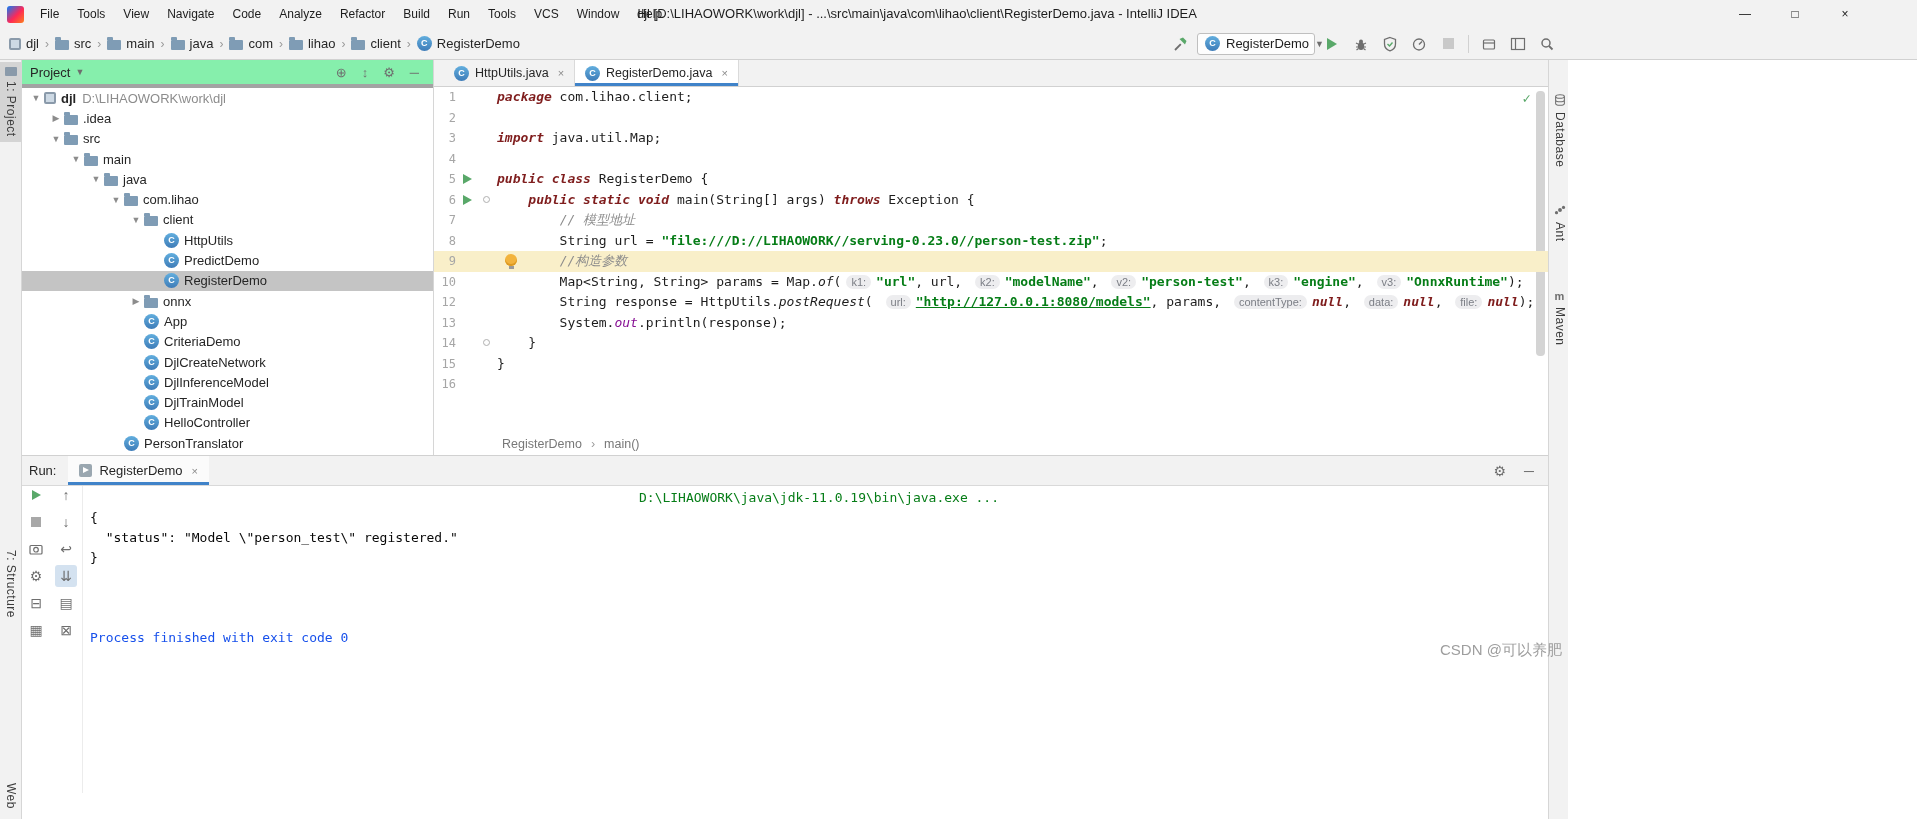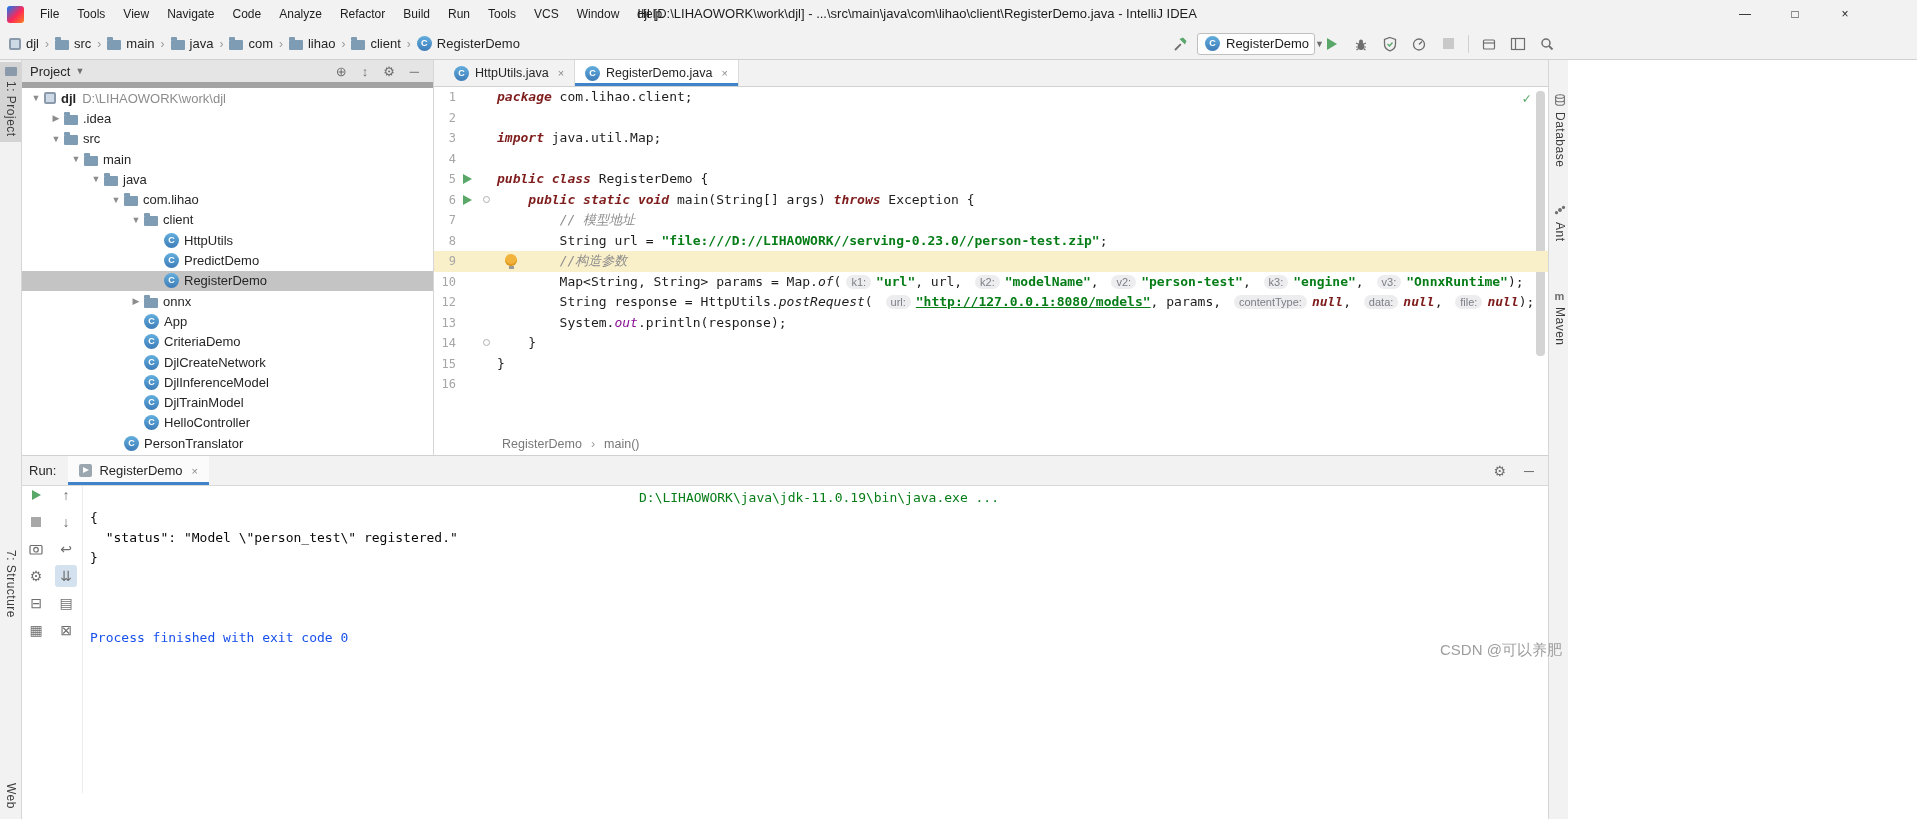--- a/index.html
+++ b/index.html
@@ -36,21 +36,21 @@
   .i-stop{width:11px;height:11px;background:#c9c9c9;}
   .i-runtool{display:inline-block;width:13px;height:13px;background:#9aa7b0;border-radius:2px;position:relative;flex:none;}
   .i-runtool::after{content:"";position:absolute;left:4px;top:3px;width:0;height:0;border-left:6px solid #fff;border-top:3.5px solid transparent;border-bottom:3.5px solid transparent;}
   
   .stripe-left{position:absolute;left:0;top:60px;width:22px;height:759px;background:#f2f2f2;border-right:1px solid #d6d6d6;box-sizing:border-box;}
   .stripe-item{position:absolute;left:0;width:21px;display:flex;flex-direction:column;align-items:center;gap:5px;padding:5px 0;cursor:default;}
   .stripe-item.active{background:#d4d4d4;}
   .vtext{writing-mode:vertical-rl;font-size:12px;color:#3c3c3c;letter-spacing:0.5px;white-space:nowrap;}
   .stripe-mini{width:12px;height:9px;background:#8a9aaa;border-radius:1px;}
   .project{position:absolute;left:22px;top:60px;width:412px;height:395px;background:#fff;border-right:1px solid #d6d6d6;box-sizing:border-box;overflow:hidden;}
-  .phead{height:28px;background:#e5e5e5;border-bottom:6px solid #a3a3a3;display:flex;align-items:center;padding:0 8px;font-size:13px;box-sizing:border-box;}
+  .phead{height:28px;background:#86efac;border-bottom:4px solid #a3a3a3;display:flex;align-items:center;padding:0 8px;font-size:13px;box-sizing:border-box;}
   .phead .ptitle{display:flex;align-items:center;gap:5px;color:#262626;}
   .phead .caret{font-size:9px;color:#6e6e6e;}
   .phead-icons{margin-left:auto;display:flex;gap:15px;color:#6e6e6e;font-size:13px;padding-right:6px;align-items:center;}
   .tree{position:absolute;top:28px;left:0;right:0;bottom:0;font-size:13px;color:#262626;}
   .trow{height:20.3px;display:flex;align-items:center;white-space:nowrap;cursor:default;}
   .trow.selected{background:#c4c4c4;}
   .chev{width:12px;flex:none;color:#8c8c8c;font-size:9px;text-align:center;}
   .ticon{margin:0 5px 0 2px;flex:none;display:flex;}
   .tlabel.bold{font-weight:bold;}
   .tpath{color:#8c8c8c;margin-left:6px;}

